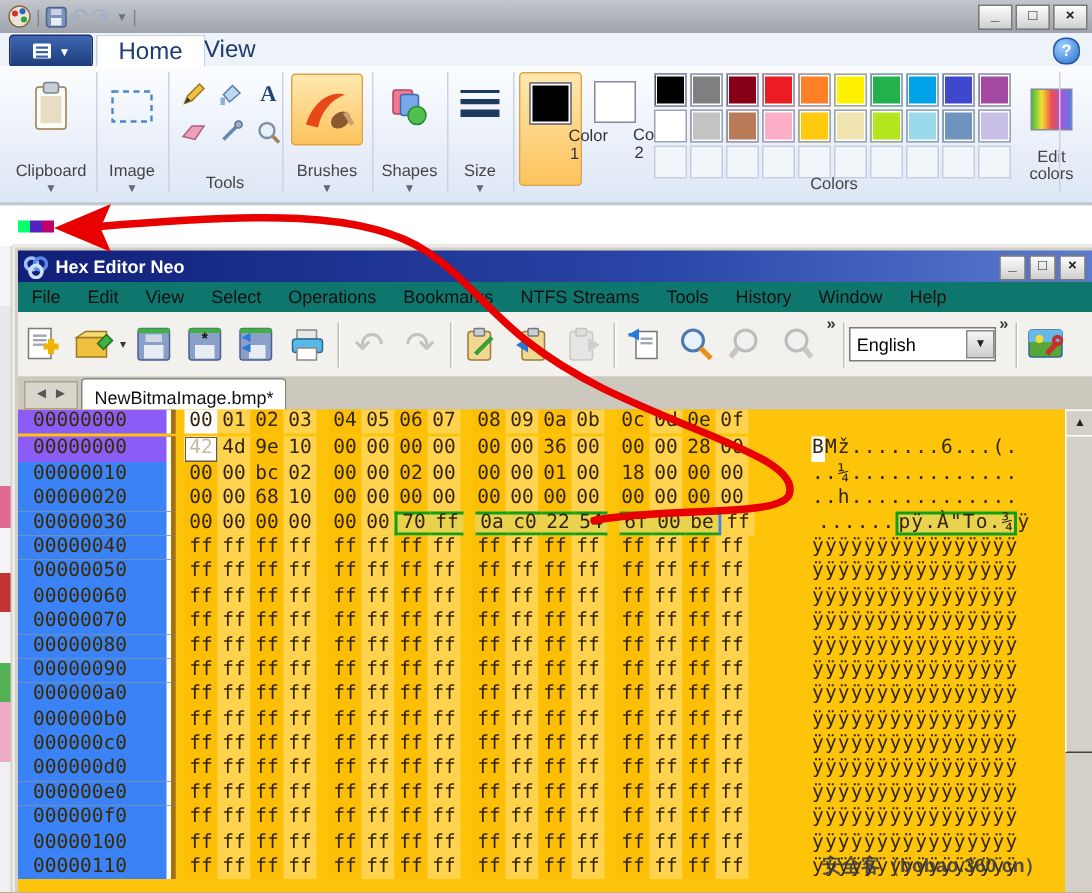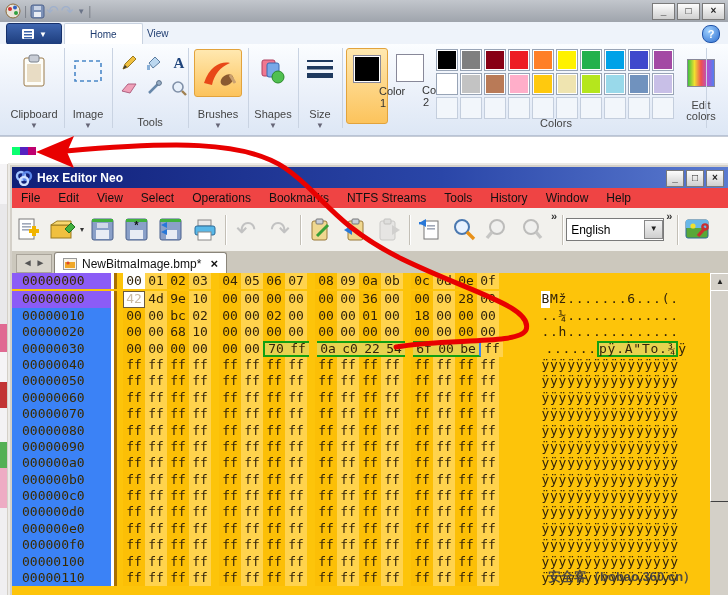--- a/index.html
+++ b/index.html
@@ -13,21 +13,21 @@
   #paint-titlebar{position:absolute;left:0;top:0;width:728px;height:22px;
     background:linear-gradient(#c2c6cc,#9fa4ac);display:flex;align-items:center;}
   .qat-sep{color:#7e838b;margin:0 3px;font-size:12px;}
   #paint-title{color:#fbfbfb;font-size:12px;font-weight:bold;text-shadow:0 1px 1px #666;margin-left:8px;}
   .winbtns{position:absolute;right:3px;top:3px;display:flex;gap:2px;}
   .winbtn{width:21px;height:15px;background:linear-gradient(#fdfdfd,#cfcfcf);border:1px solid #7a7a7a;
     font-size:10px;line-height:13px;text-align:center;color:#222;font-weight:bold;}
   #paint-tabrow{position:absolute;left:0;top:22px;width:728px;height:22px;background:#eef3fa;border-bottom:1px solid #d0d8e8;}
   #file-btn{position:absolute;left:6px;top:1px;width:54px;height:20px;border-radius:3px;
     background:linear-gradient(#3f66b0,#1d3d7c);border:1px solid #16306a;display:flex;align-items:center;justify-content:center;gap:4px;}
-  .ptab{position:absolute;top:1px;height:21px;line-height:21px;padding:0 25px;font-size:10px;color:#1e3c70;}
+  .ptab{position:absolute;top:1px;height:21px;line-height:21px;padding:0 14px;font-size:16px;color:#1e3c70;}
   .ptab.active{background:#fff;border:1px solid #c8d2e0;border-bottom:none;border-radius:2px 2px 0 0;}
   #help-icon{position:absolute;right:8px;top:3px;width:16px;height:16px;border-radius:8px;
     background:radial-gradient(circle at 35% 30%,#9fd1ff,#2f6fd0);color:#fff;font-size:11px;font-weight:bold;
     text-align:center;line-height:16px;border:1px solid #2255aa;}
   #ribbon{position:absolute;left:0;top:44px;width:728px;height:91px;
     background:linear-gradient(#fbfdff,#e9eff9 60%,#dde7f5);border-bottom:1px solid #b9c4d6;}
   .rgroup{position:absolute;top:2px;height:86px;}
   .gdiv{position:absolute;top:4px;width:1px;height:80px;background:#c9d3e2;}
   .glabel{position:absolute;bottom:12px;width:100%;text-align:center;font-size:11px;color:#444;}
   .glabel2{position:absolute;bottom:2px;width:100%;text-align:center;font-size:8px;color:#667;}
@@ -44,39 +44,39 @@
   .dd{font-size:8px;color:#556;}
   #paint-canvas{position:absolute;left:0;top:136px;width:728px;height:27px;background:#fff;border-top:1px solid #c6ccd6;}
   .pixel{position:absolute;top:10px;width:8px;height:8px;}
   
   #hexwin{position:absolute;left:8px;top:163px;width:720px;height:432px;z-index:3;
     background:#d4d0c8;border-left:2px solid #eceae6;border-top:2px solid #eceae6;
     border-right:2px solid #404040;border-bottom:2px solid #404040;}
   #hex-titlebar{position:absolute;left:2px;top:2px;right:2px;height:21px;
     background:linear-gradient(90deg,#101f78,#2a46a8 60%,#5b7bd0);display:flex;align-items:center;}
   #hex-title{color:#fff;font-weight:bold;font-size:12px;margin-left:4px;}
-  #hex-menubar{position:absolute;left:2px;top:23px;right:2px;height:20px;background:#ef4444;
+  #hex-menubar{position:absolute;left:2px;top:23px;right:2px;height:20px;background:#0f766e;
     display:flex;align-items:center;border-bottom:1px solid #f97316;}
   .menu-item{font-size:12px;color:#111;padding:2px 9px;}
   #hex-toolbar{position:absolute;left:2px;top:43px;right:2px;height:43px;background:#f2f1ed;
     display:flex;align-items:center;border-bottom:1px solid #cfcbc2;}
   .tbtn{width:34px;height:36px;display:flex;align-items:center;justify-content:center;}
   .tsep{width:1px;height:30px;background:#c3bfb6;margin:0 3px;box-shadow:1px 0 0 #fff;}
   .chev{font-size:11px;color:#333;font-weight:bold;margin:0 2px;align-self:flex-start;padding-top:2px;}
   .gray-arrow{font-size:24px;color:#c2c2c2;font-family:"DejaVu Sans",sans-serif;line-height:30px;}
   #lang-combo{width:92px;height:21px;background:#fff;border:1px solid #7a7a7a;display:flex;align-items:center;
     font-size:12px;padding-left:4px;justify-content:space-between;}
   #lang-combo .cbtn{width:17px;height:17px;background:linear-gradient(#f4f4f4,#cfcfcf);border:1px solid #888;
     text-align:center;font-size:8px;line-height:16px;color:#222;}
   #hex-tabbar{position:absolute;left:2px;top:86px;right:2px;height:22px;background:#ccc8bd;
     border-bottom:1px solid #b9b4a8;}
   #tab-nav{position:absolute;left:4px;top:3px;width:34px;height:17px;background:#d9d5cb;border:1px solid #a9a49a;
     color:#555;font-size:10px;text-align:center;line-height:16px;}
   #doc-tab{position:absolute;left:42px;top:1px;height:21px;background:#fff;border:1px solid #8a857a;border-bottom:none;
-    border-radius:3px 3px 0 0;display:flex;align-items:center;padding:0 8px;gap:5px;}
+    border-radius:3px 3px 0 0;display:flex;align-items:center;padding:0 8px;gap:5px;flex-direction:column;}
   #doc-tab .tlabel{font-size:12px;color:#111;}
   #doc-tab .tclose{font-size:13px;font-weight:bold;color:#111;margin-left:4px;}
   
   #hexgrid{position:absolute;left:2px;top:108px;right:20px;bottom:2px;background:#fdc40a;overflow:hidden;
     font-family:"DejaVu Sans Mono","Liberation Mono",monospace;font-size:13px;color:#33240a;}
   .hrow{display:flex;height:16.4px;line-height:16.4px;white-space:nowrap;}
   .addr{width:92px;background:#3b82f6;padding-left:10px;border-right:3px solid #a87000;
     box-shadow:inset -3px 0 0 #fff;color:#3a2a00;flex:0 0 auto;}
   .addr.white{background:#8b5cf6;}
   .bytes{flex:0 0 auto;padding-left:6px;}

